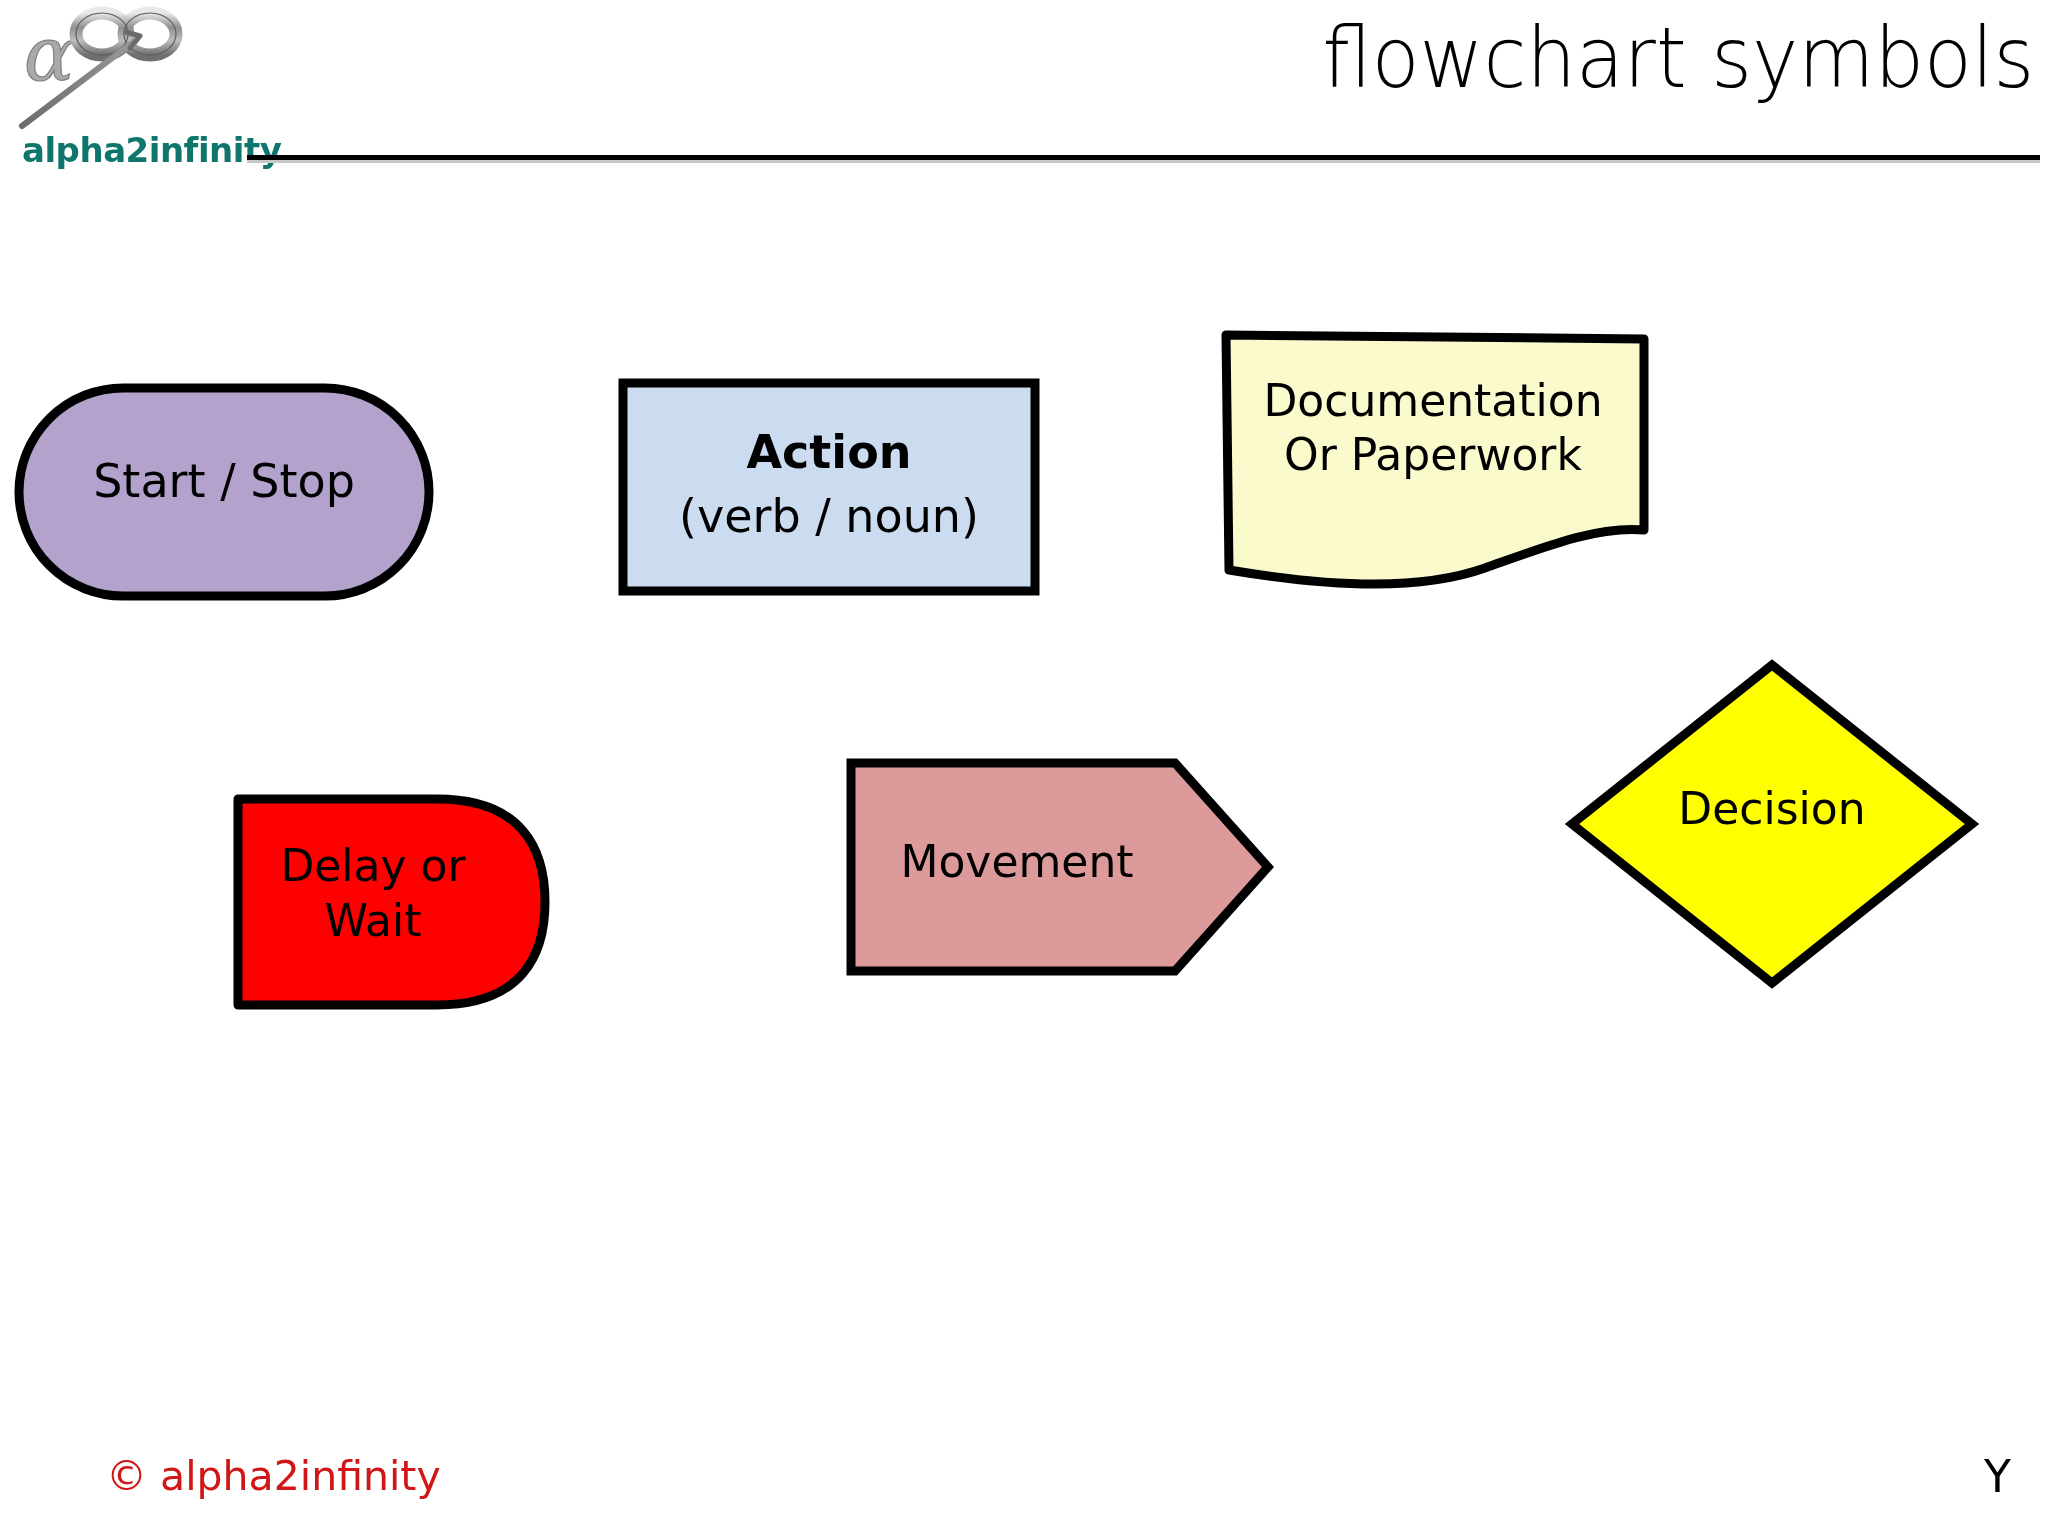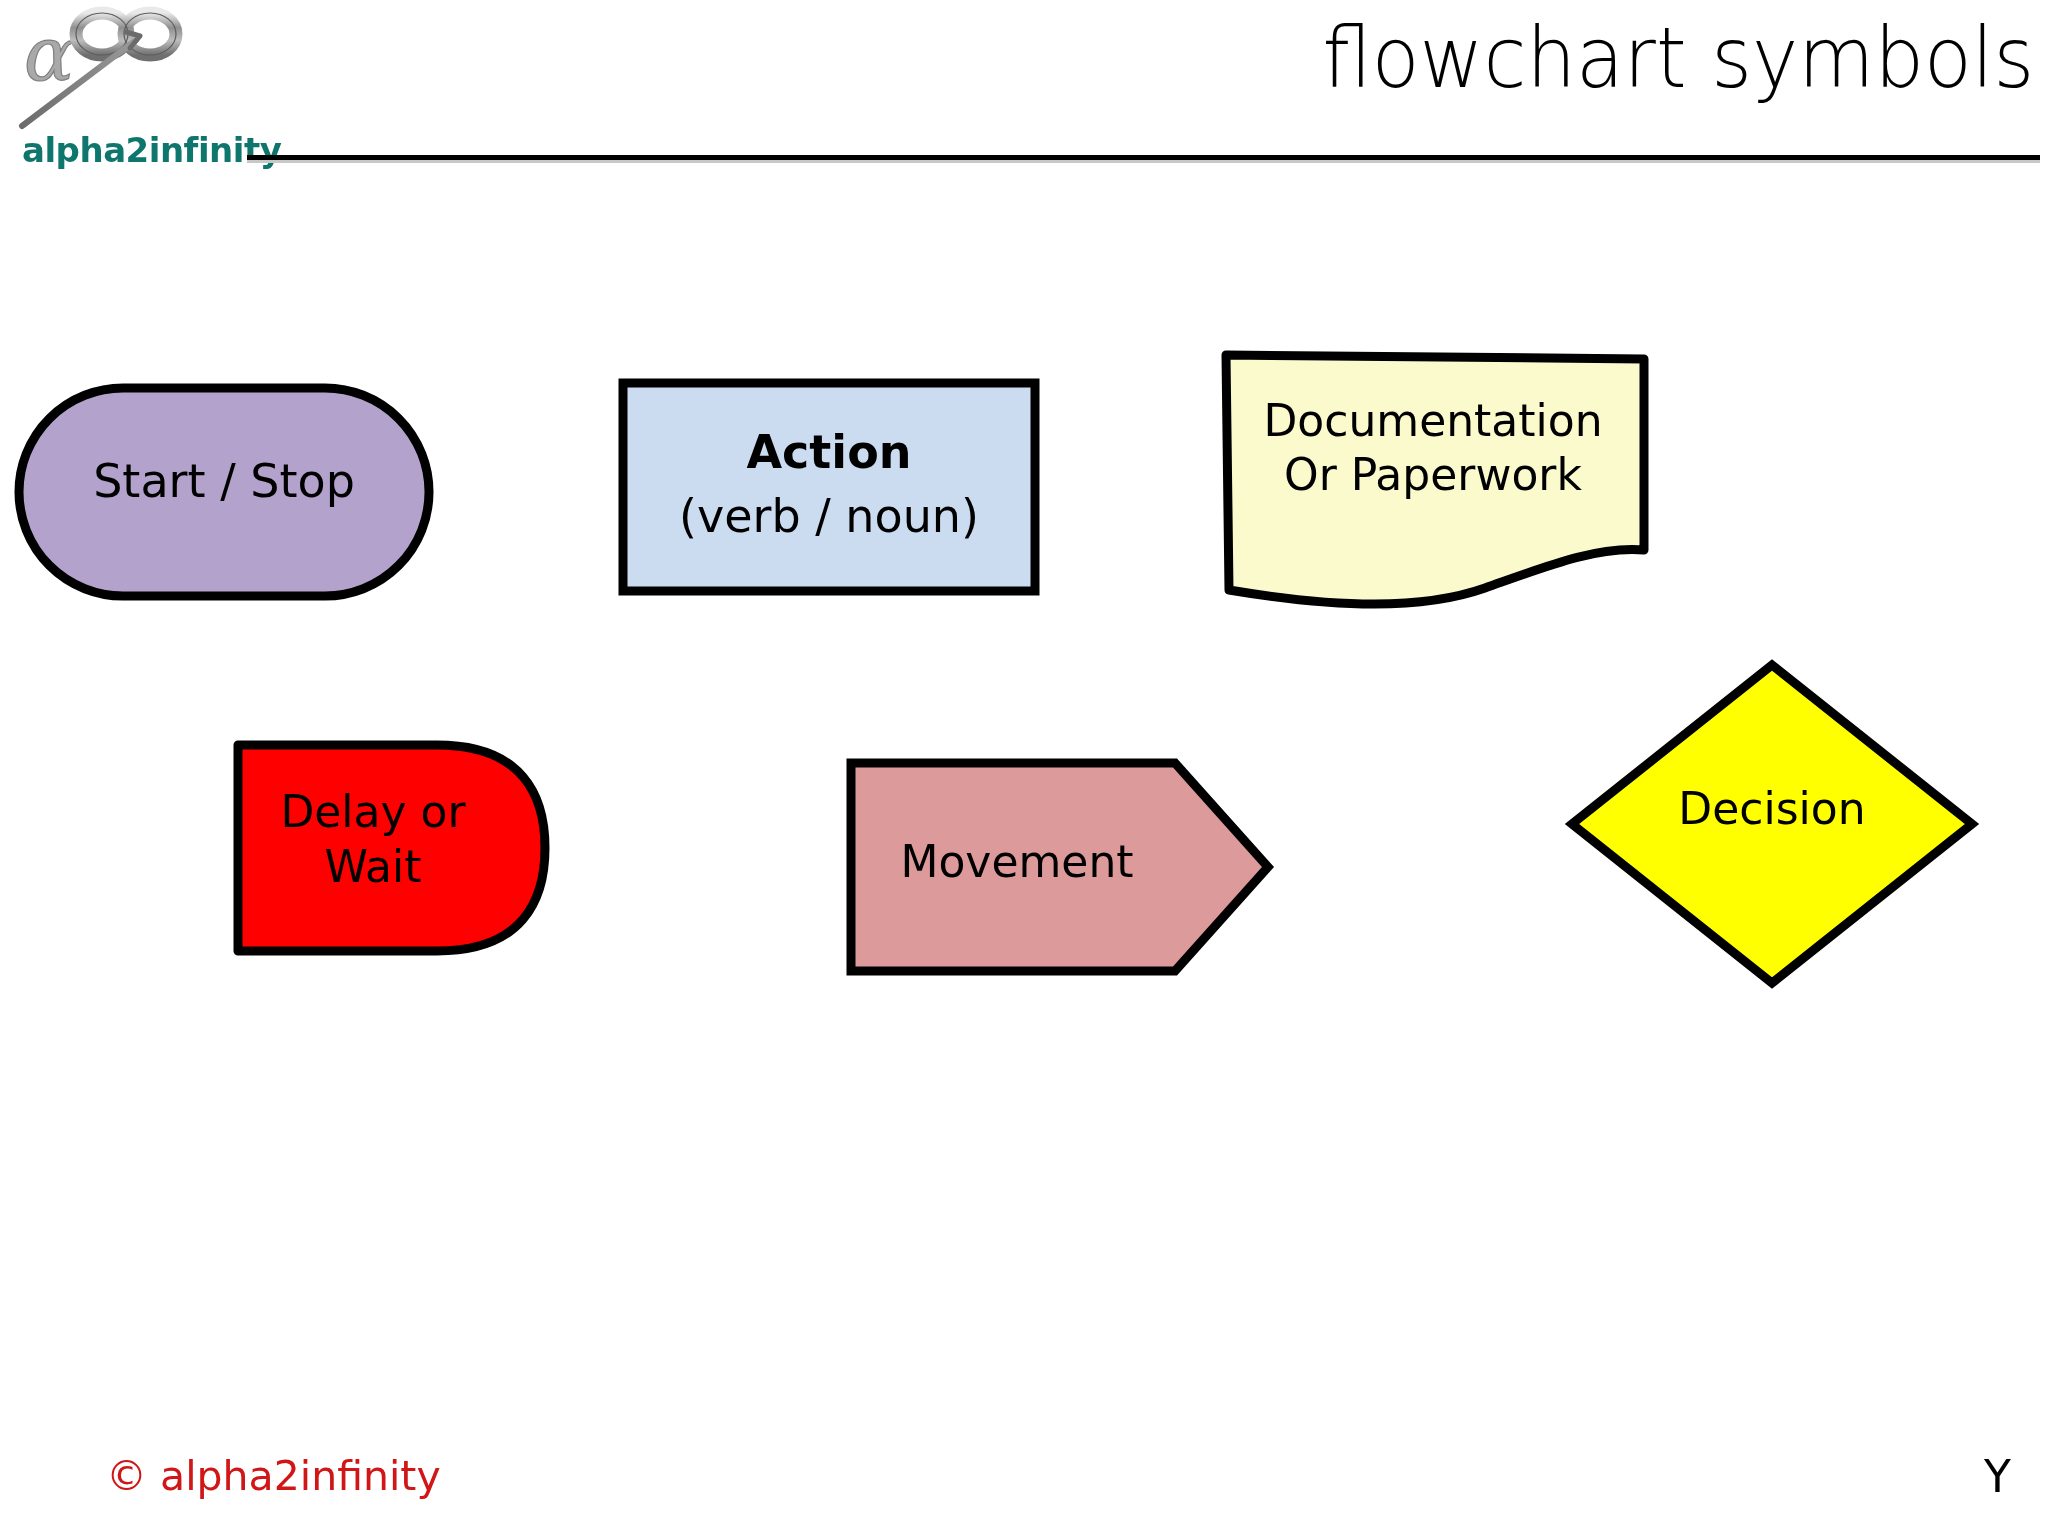--- a/index.html
+++ b/index.html
@@ -106,29 +106,29 @@
     font-size: 46px;
     font-weight: 700;
   }
   #action-sub {
     top: 112px;
     font-size: 46px;
     font-weight: 400;
   }
 
   
-  #shape-documentation { left: 1217px; top: 350px; width: 432px; height: 261px; }
+  #shape-documentation { left: 1217px; top: 330px; width: 432px; height: 261px; }
   #documentation-label {
     top: 44px;
     font-size: 44px;
     line-height: 1.22;
   }
 
   
-  #shape-delay { left: 232px; top: 740px; width: 318px; height: 216px; }
+  #shape-delay { left: 232px; top: 794px; width: 318px; height: 216px; }
   #delay-label {
     top: 45px;
     font-size: 44px;
     left: -18px;
     width: 100%;
     line-height: 1.24;
   }
 
   
   #shape-movement { left: 845px; top: 758px; width: 428px; height: 218px; }

